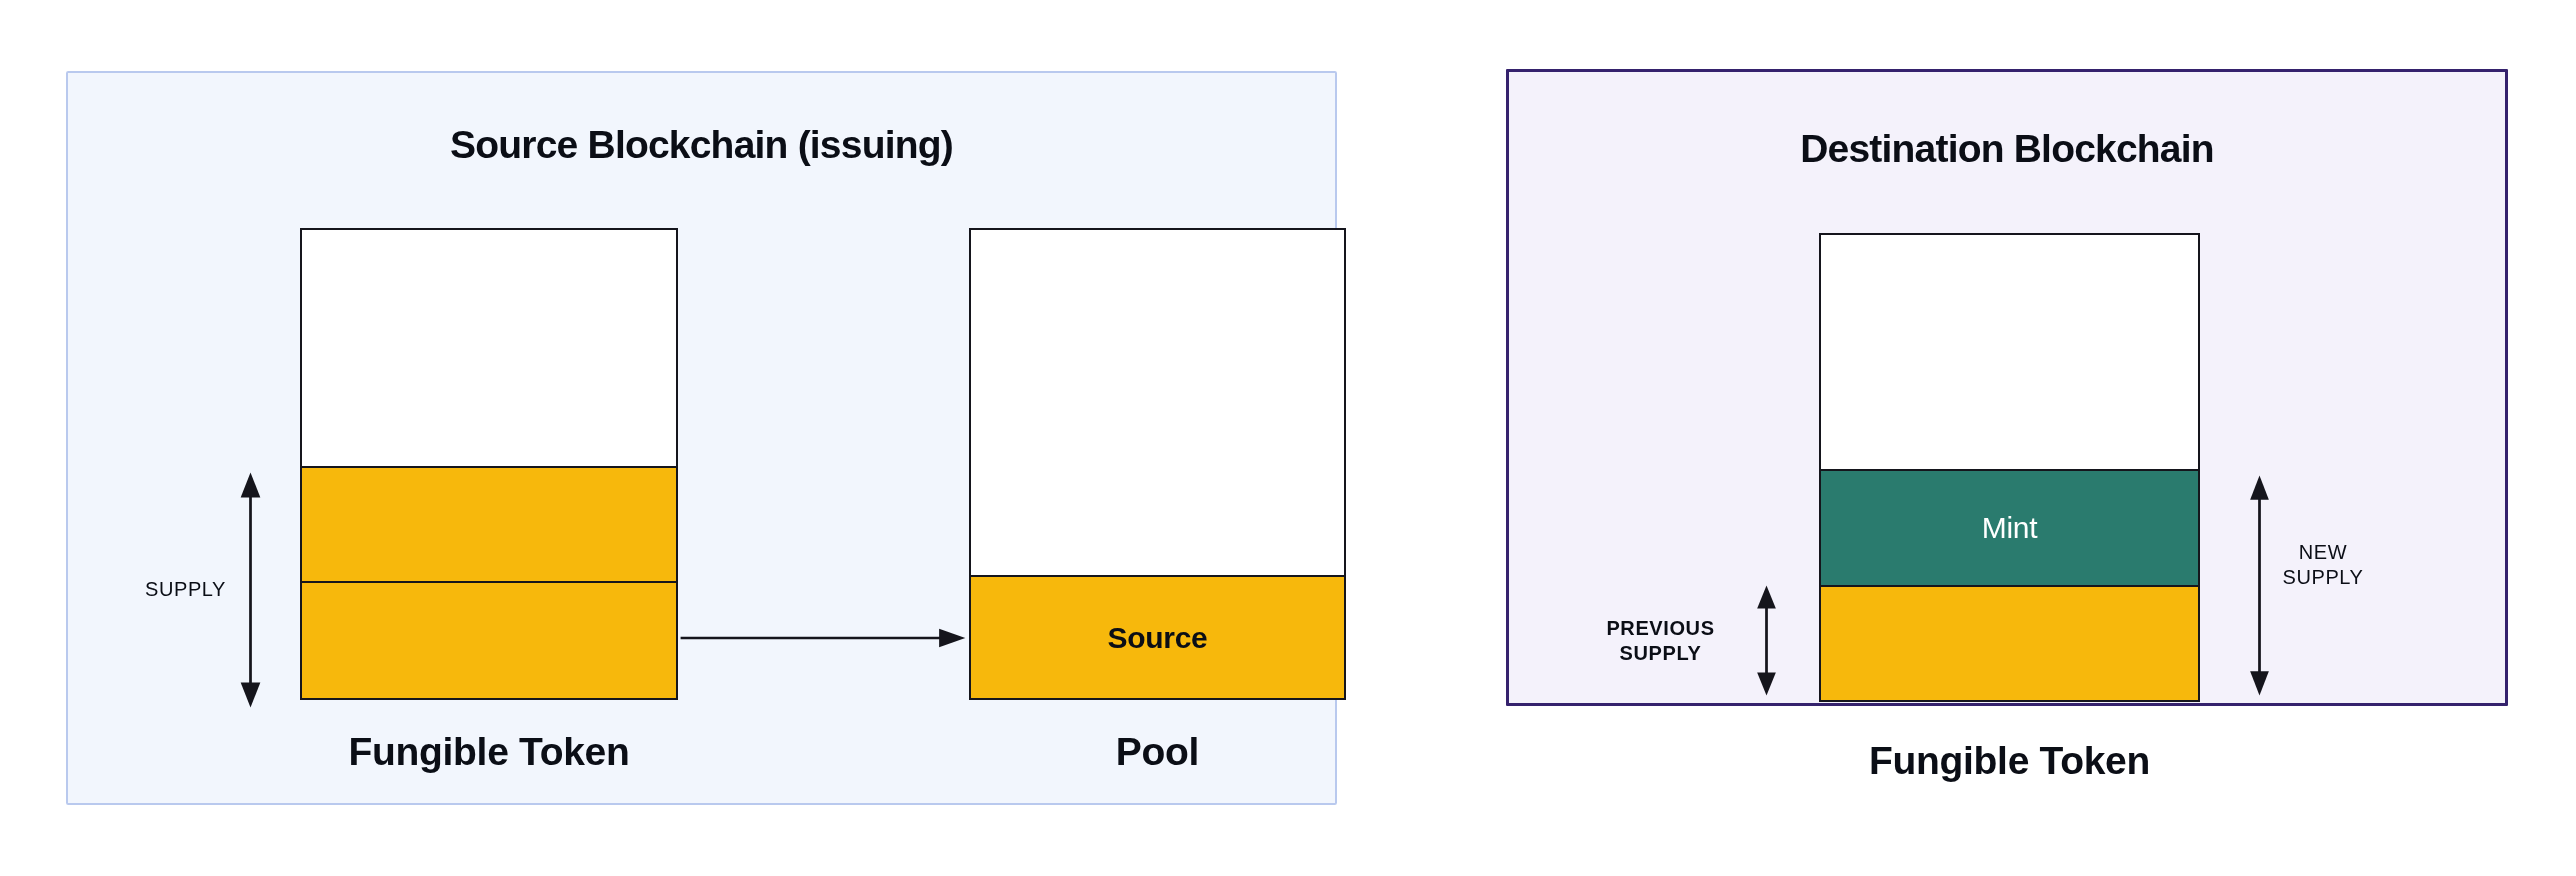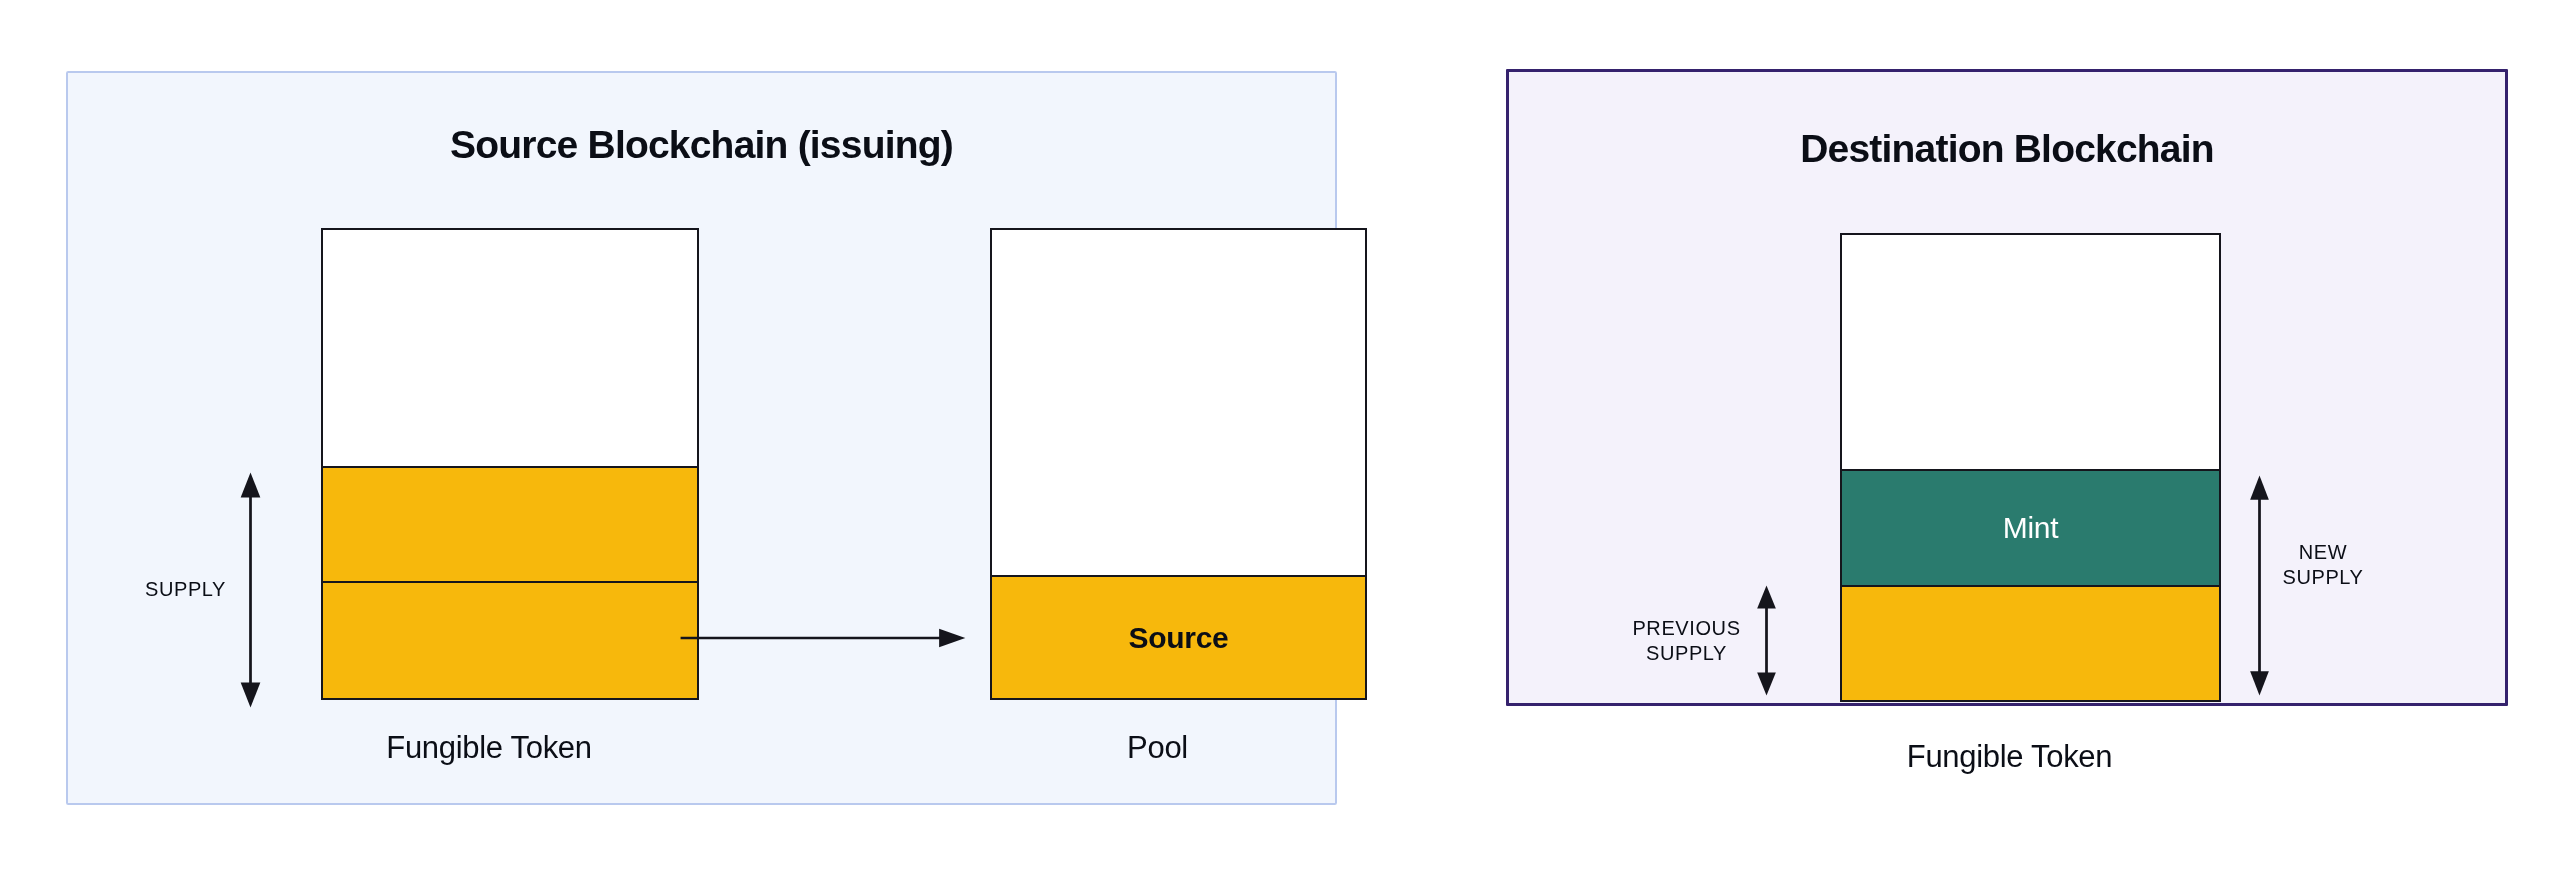--- a/index.html
+++ b/index.html
@@ -30,56 +30,56 @@
     font-size: 39px; font-weight: 700; letter-spacing: -0.8px;
     color: var(--c-text, #0b0e16);
   }
   .panel-source .panel-title { top: 50px; }
   .panel-dest .panel-title { top: 55px; }
 
   .token-box {
     position: absolute; box-sizing: border-box;
     border: 2.2px solid var(--c-stroke, #15151c);
     background: #ffffff;
-    display: flex; flex-direction: column; margin-left: 21px;
+    display: flex; flex-direction: column;
   }
   .seg { position: relative; display: flex; align-items: center; justify-content: center; }
   .seg + .seg { border-top: 2.8px solid var(--c-stroke, #15151c); }
   .seg-white  { background: #ffffff; }
   .seg-orange { background: var(--c-orange, #f7b80c); }
   .seg-teal   { background: var(--c-teal, #2a7b6e); }
 
   .src-token-box { left: 232px; top: 155px; width: 378px; height: 472px; }
   .src-pool-box  { left: 901px; top: 155px; width: 377px; height: 472px; }
   .dst-token-box { left: 310px; top: 161px; width: 381px; height: 469px; }
 
   .box-caption {
     position: absolute; text-align: center;
-    font-size: 31px; font-weight: 400; letter-spacing: -0.3px;
+    font-size: 39px; font-weight: 700; letter-spacing: -0.3px;
     color: var(--c-text, #0b0e16);
   }
   .src-token-caption { left: 232px; width: 378px; top: 657px; }
   .src-pool-caption  { left: 901px; width: 377px; top: 657px; }
   .dst-token-caption { left: 310px; width: 381px; top: 667px; }
 
   .seg-label {
     font-size: 30px; font-weight: 600; letter-spacing: -0.3px;
     color: var(--c-text, #0b0e16);
   }
   .seg-label-mint { color: var(--c-mintText, #ffffff); font-weight: 500; }
 
   .range-label {
     position: absolute; text-align: center;
     font-size: 20px; font-weight: 400; letter-spacing: 0.6px;
     line-height: 25.4px;
     color: var(--c-text, #0b0e16);
     white-space: nowrap;
   }
   .src-supply-label { left: 21px;  width: 193px; top: 504px; }
-  .dst-prev-label   { left: 78px; width: 199px; top: 544px; }
+  .dst-prev-label   { left: 52px; width: 199px; top: 544px; font-weight: bold; }
   .dst-new-label    { left: 731px; width: 166px; top: 468px; }
 
   .arrow-svg { position: absolute; color: var(--c-stroke, #15151c); }
   .src-supply-arrow { left: 165px; top: 397px; }
   .src-bridge-arrow { left: 611px; top: 553px; }
   .dst-prev-arrow   { left: 241px; top: 512px; }
   .dst-new-arrow    { left: 734px; top: 402px; }
 </style>
 </head>
 <body>

